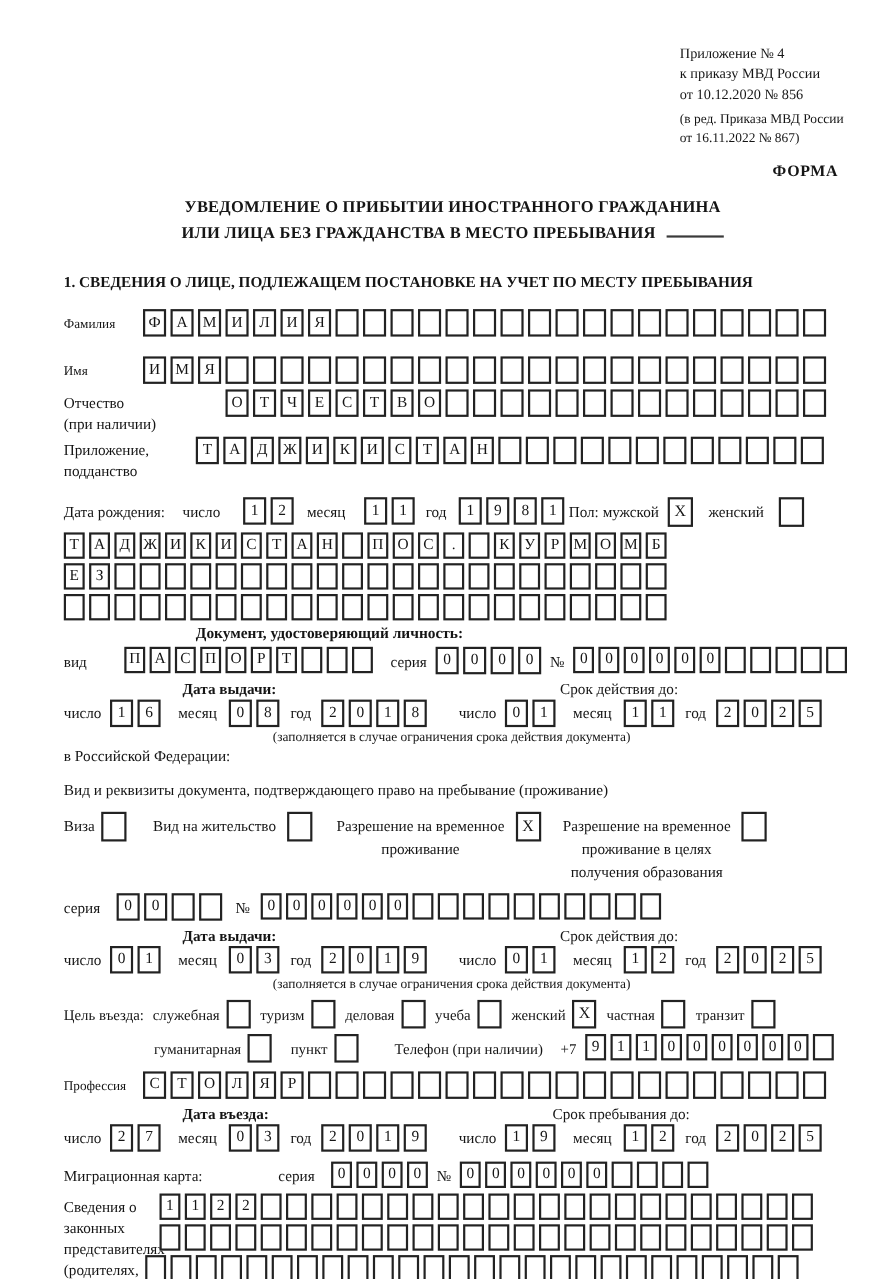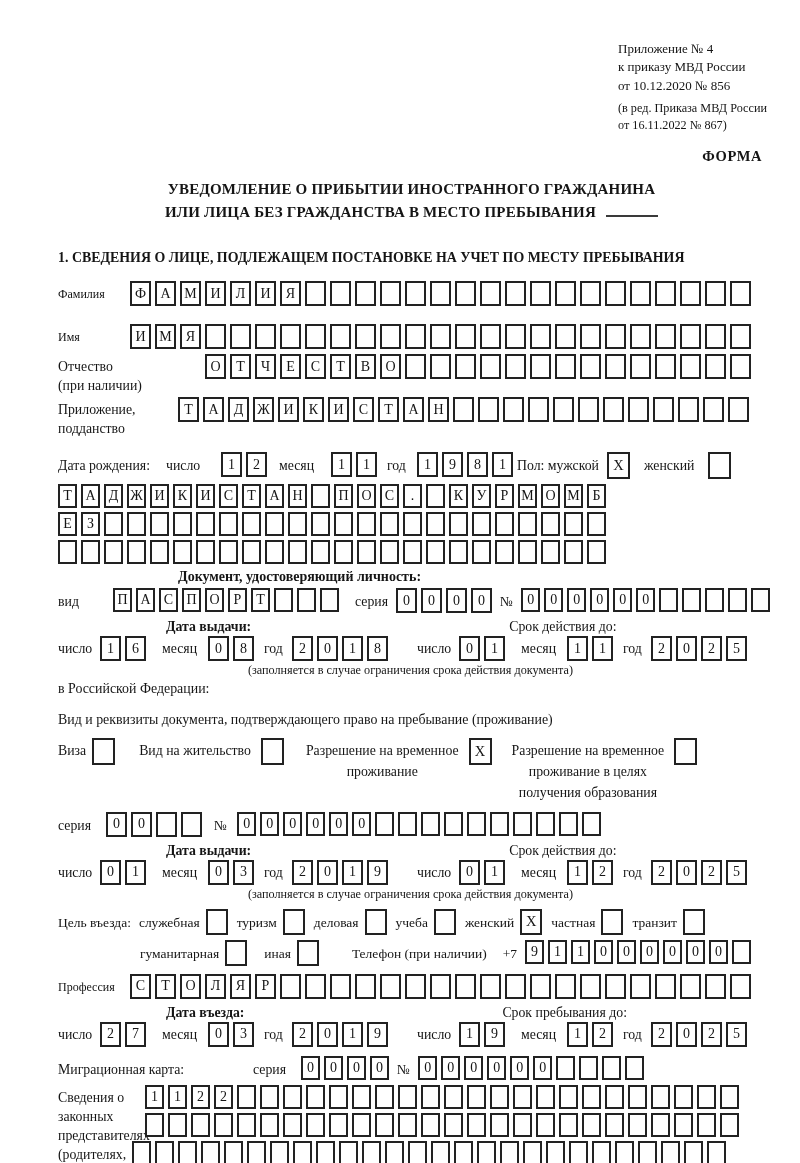--- a/index.html
+++ b/index.html
@@ -530,21 +530,21 @@
         <span class="checkbox"></span>
       </span>
   </div>
 
   <div class="purpose" style="margin-top:5px;margin-left:82px">
     <span class="pair">
         <span class="txt">гуманитарная</span>
         <span class="checkbox"></span>
       </span>
     <span class="pair" style="margin-left:8px">
-        <span class="txt">иная</span>
+        <span class="txt">пункт</span>
         <span class="checkbox"></span>
       </span>
     <span class="txt" style="padding-top:6px;margin-left:24px;margin-right:16px">Телефон (при наличии)</span>
     <span class="txt" style="padding-top:6px;margin-right:8px">+7</span>
     <span class="cellrow tight">
         <span class="cell">9</span>
         <span class="cell">1</span>
         <span class="cell">1</span>
         <span class="cell">0</span>
         <span class="cell">0</span>

